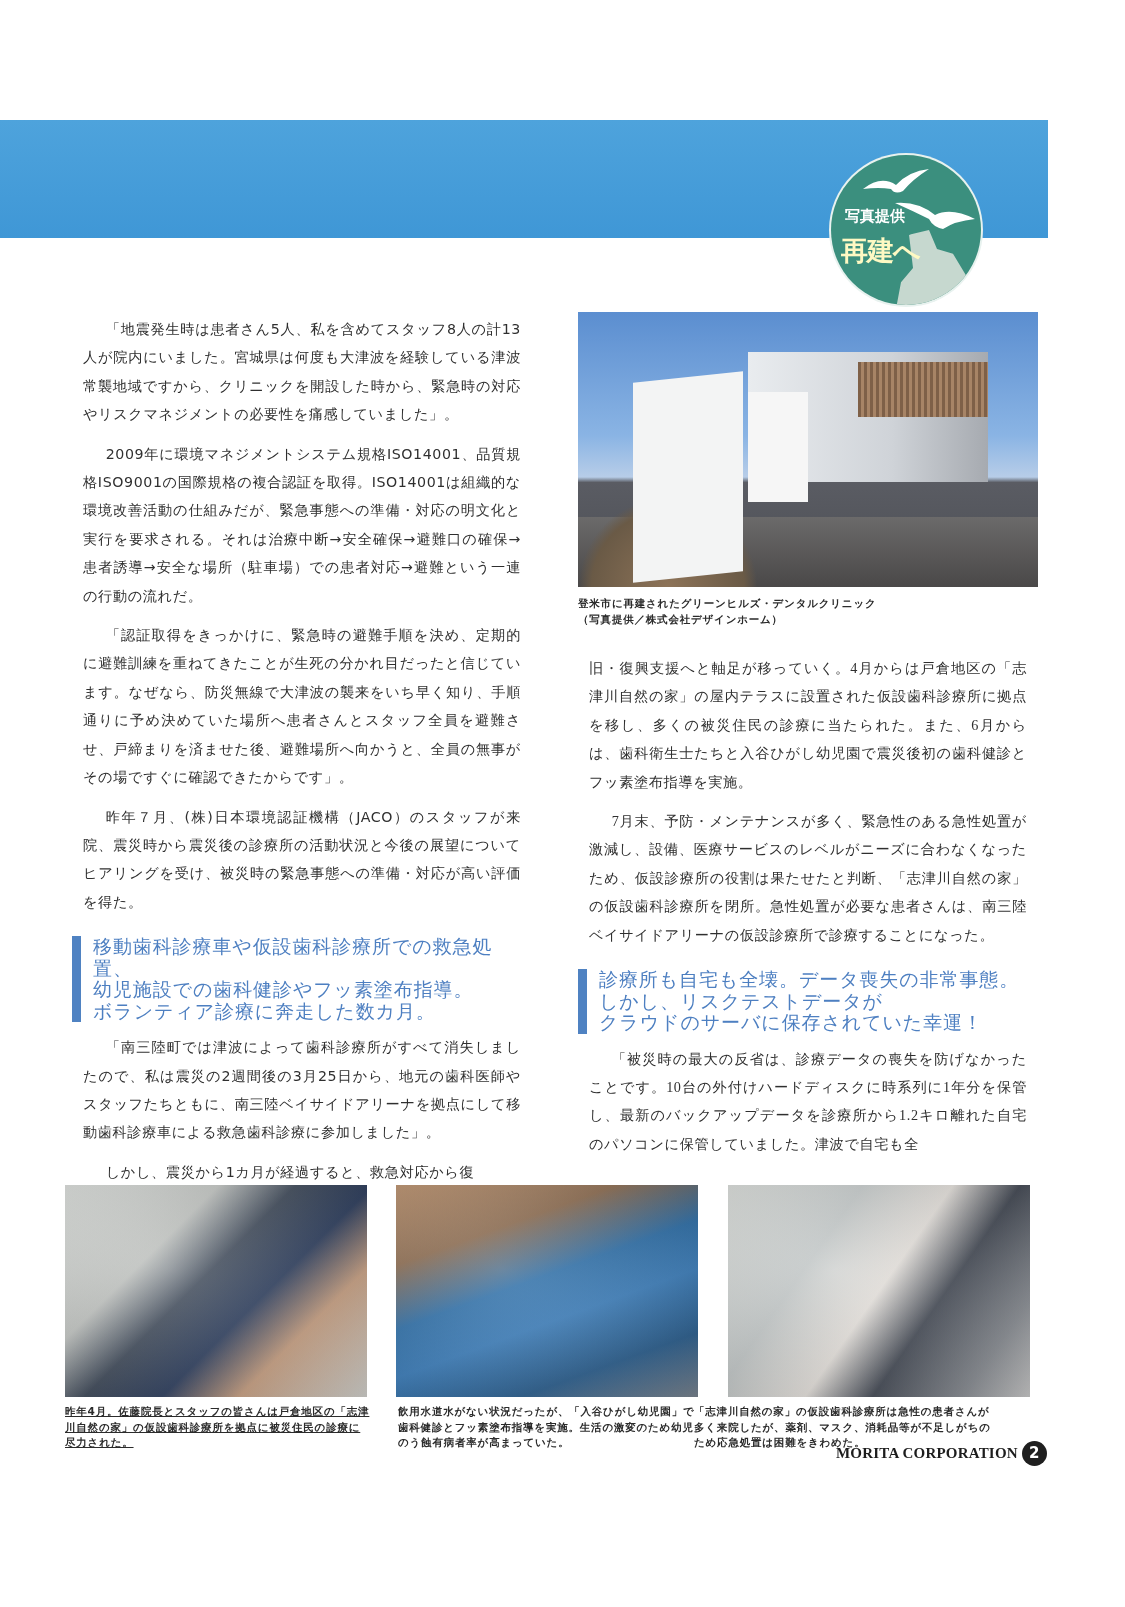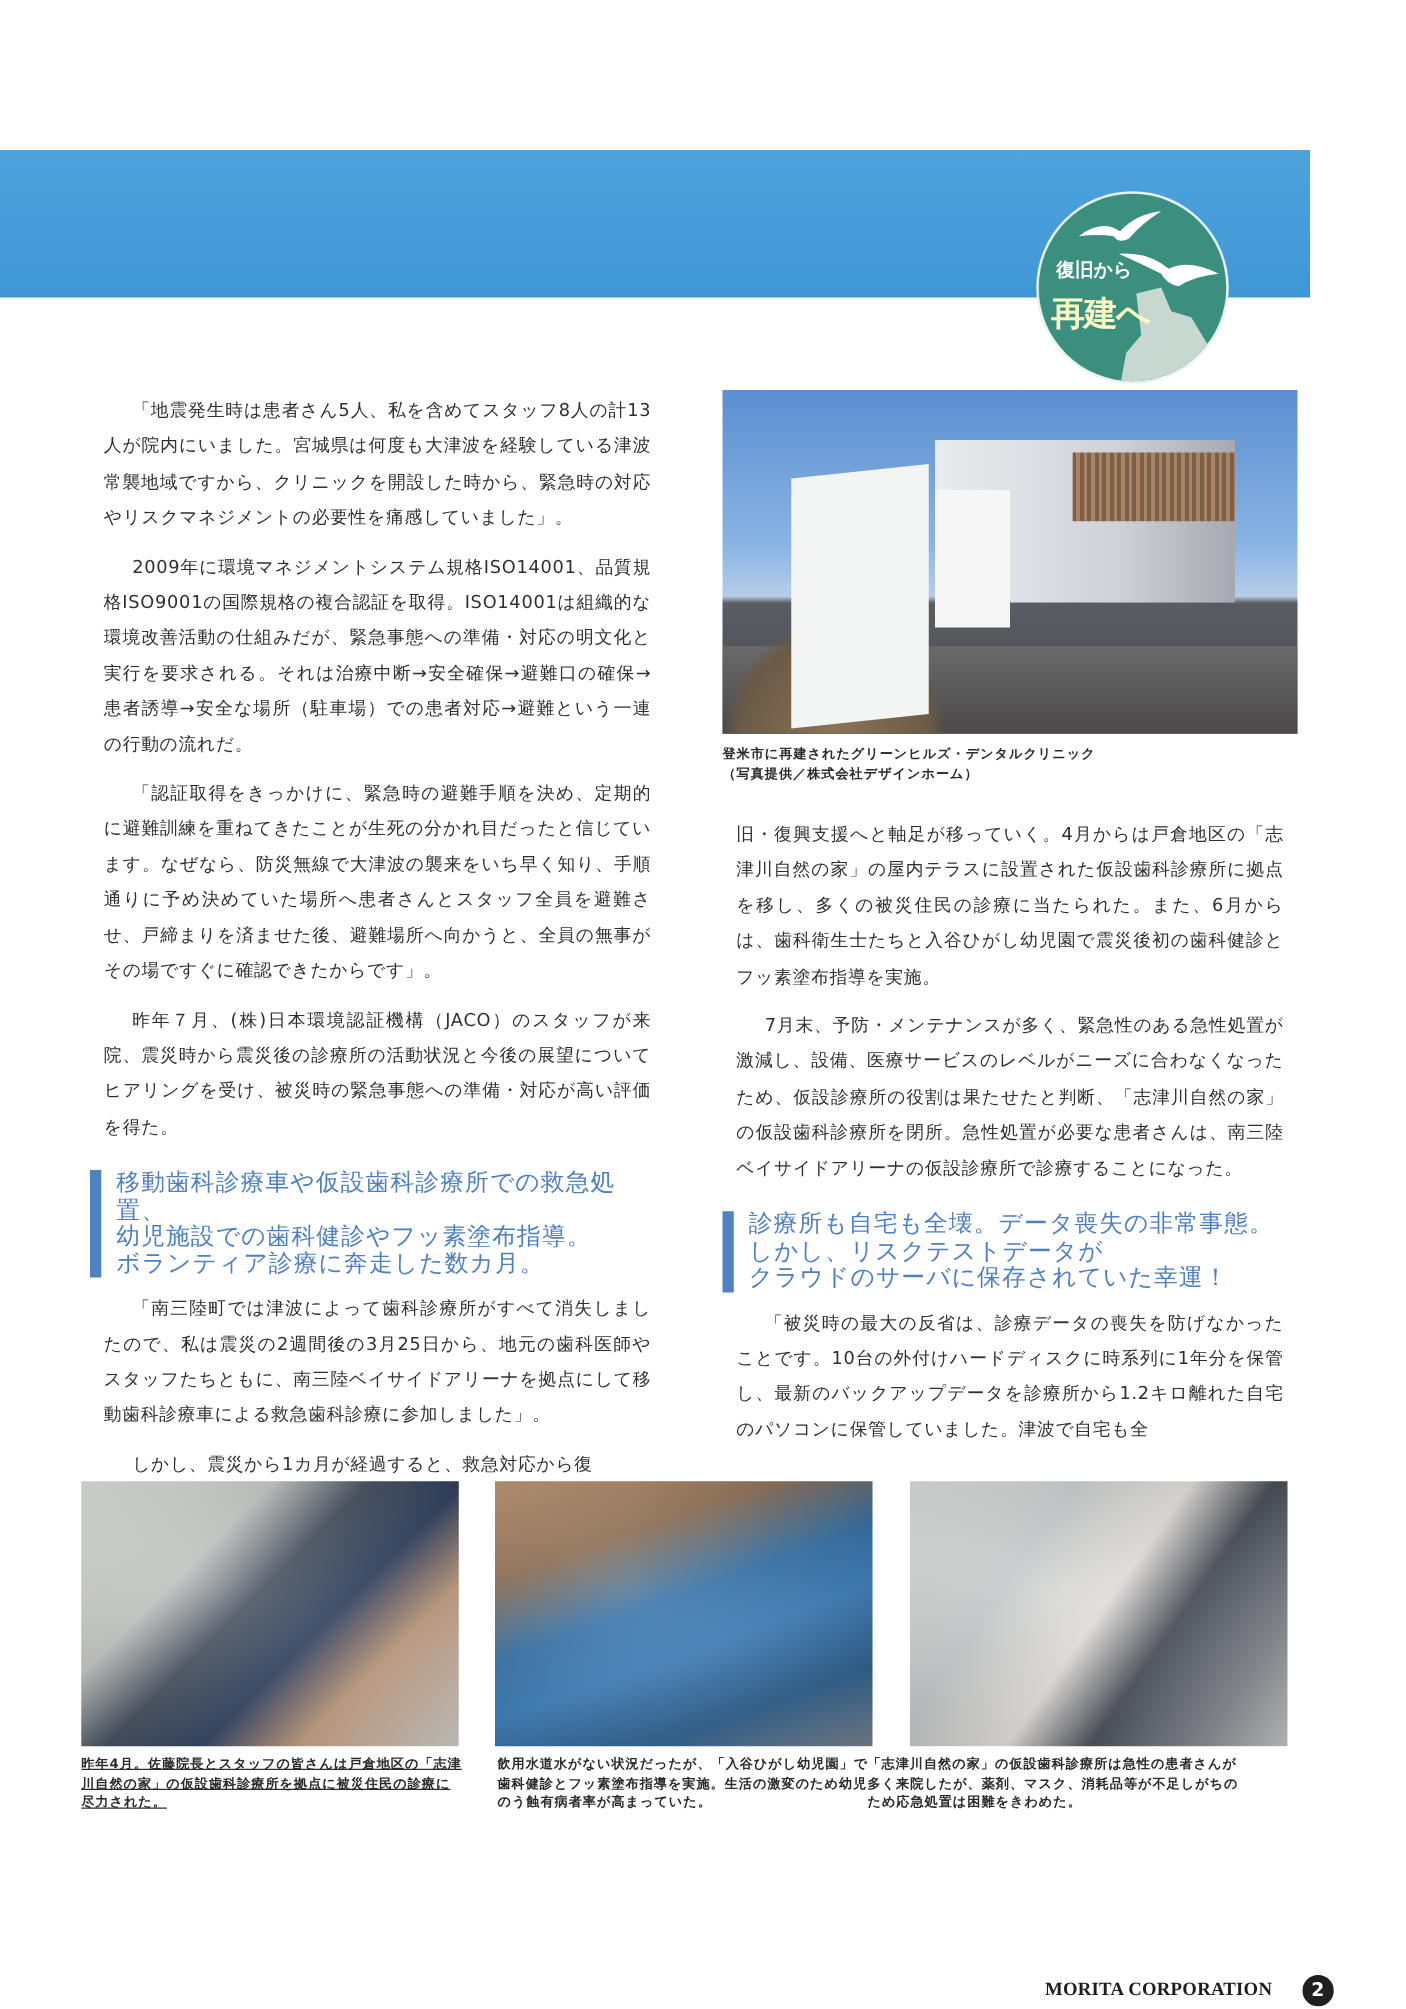--- a/index.html
+++ b/index.html
@@ -29,21 +29,21 @@
     font-size: 15px; font-weight: bold; letter-spacing: 0;
   }
   .emblem .t2 {
     position: absolute; left: 10px; top: 78px; color: #fef9c3;
     font-size: 27px; font-weight: bold; letter-spacing: -1px;
   }
   .col { position: absolute; font-size: 14.2px; line-height: 28.4px; letter-spacing: 0.6px; }
   .col p { margin: 11px; text-align: justify; }
   .col p.ind { text-indent: 1.6em; }
   .col-left { left: 72px; top: 304px; width: 460px; }
-  .col-right { left: 578px; top: 643px; width: 460px; }
+  .col-right { left: 578px; top: 643px; width: 460px; font-family: Liberation Serif, serif; }
   .heading {
     border-left: 9px solid #4f82c2; padding-left: 12px; margin: 20px 0 6px 0;
     color: #4d7fc1; font-size: 19px; line-height: 21.5px; letter-spacing: 0.9px;
   }
   .photo {
     position: absolute; overflow: hidden;
   }
   .clinic-photo {
     left: 578px; top: 312px; width: 460px; height: 275px;
     background: linear-gradient(180deg, #5b8ed0 0%, #8ab4e4 45%, #b7cde8 60%, #5a5c63 62%, #4b4d53 100%);
@@ -85,22 +85,22 @@
   .bp3 { left: 728px;
     background: linear-gradient(125deg, #d8dbd8 0%, #c3c8c8 30%, #e5e1dc 50%, #444a55 65%, #8c9096 85%, #cfcfcf 100%); }
   .photo .shade {
     position: absolute; inset: 0;
     background: radial-gradient(ellipse at 35% 40%, rgba(255,255,255,0.18), rgba(0,0,0,0.15));
   }
   .cap-b1 { left: 65px; top: 1404px; width: 305px; text-decoration: underline; }
   .cap-b2 { left: 398px; top: 1404px; width: 305px; }
   .cap-b3 { left: 694px; top: 1404px; width: 305px; }
   .footer {
-    position: absolute; left: 836px; top: 1577px; height: 30px;
-    display: flex; align-items: center; gap: 24px;
+    position: absolute; left: 836px; top: 1438px; height: 30px;
+    display: flex; align-items: center; gap: 4px;
   }
   .footer .brand {
     font-family: "Liberation Serif", serif; font-weight: bold; font-size: 15px;
     letter-spacing: 0.2px; color: #1d1d1d;
   }
   .footer .pagenum {
     width: 25px; height: 25px; border-radius: 50%; background: #1f1f1f;
     color: #fff; font-weight: bold; font-size: 15px; text-align: center; line-height: 25px;
   }
 </style>
@@ -110,21 +110,21 @@
 <div class="banner"></div>
 
 <div class="emblem">
   <div class="land"></div>
   <svg class="bird" style="left:30px;top:12px" width="70" height="30" viewBox="0 0 70 30">
     <path d="M2 22 Q20 8 35 18 Q48 4 68 2 Q52 12 42 24 Q34 28 30 22 Q18 20 2 22 Z" fill="#ffffff"></path>
   </svg>
   <svg class="bird" style="left:62px;top:42px" width="85" height="34" viewBox="0 0 85 34">
     <path d="M2 6 Q25 4 42 18 Q58 10 82 22 Q62 24 50 32 Q40 30 36 22 Q20 14 2 6 Z" fill="#ffffff"></path>
   </svg>
-  <div class="t1">復旧から</div>
+  <div class="t1">写真提供</div>
   <div class="t2">再建へ</div>
 </div>
 
 <div class="col col-left">
   <p class="ind">「地震発生時は患者さん5人、私を含めてスタッフ8人の計13人が院内にいました。宮城県は何度も大津波を経験している津波常襲地域ですから、クリニックを開設した時から、緊急時の対応やリスクマネジメントの必要性を痛感していました」。</p>
   <p class="ind">2009年に環境マネジメントシステム規格ISO14001、品質規格ISO9001の国際規格の複合認証を取得。ISO14001は組織的な環境改善活動の仕組みだが、緊急事態への準備・対応の明文化と実行を要求される。それは治療中断→安全確保→避難口の確保→患者誘導→安全な場所（駐車場）での患者対応→避難という一連の行動の流れだ。</p>
   <p class="ind">「認証取得をきっかけに、緊急時の避難手順を決め、定期的に避難訓練を重ねてきたことが生死の分かれ目だったと信じています。なぜなら、防災無線で大津波の襲来をいち早く知り、手順通りに予め決めていた場所へ患者さんとスタッフ全員を避難させ、戸締まりを済ませた後、避難場所へ向かうと、全員の無事がその場ですぐに確認できたからです」。</p>
   <p class="ind">昨年７月、(株)日本環境認証機構（JACO）のスタッフが来院、震災時から震災後の診療所の活動状況と今後の展望についてヒアリングを受け、被災時の緊急事態への準備・対応が高い評価を得た。</p>
   <div class="heading">
     <div>移動歯科診療車や仮設歯科診療所での救急処置、</div>

